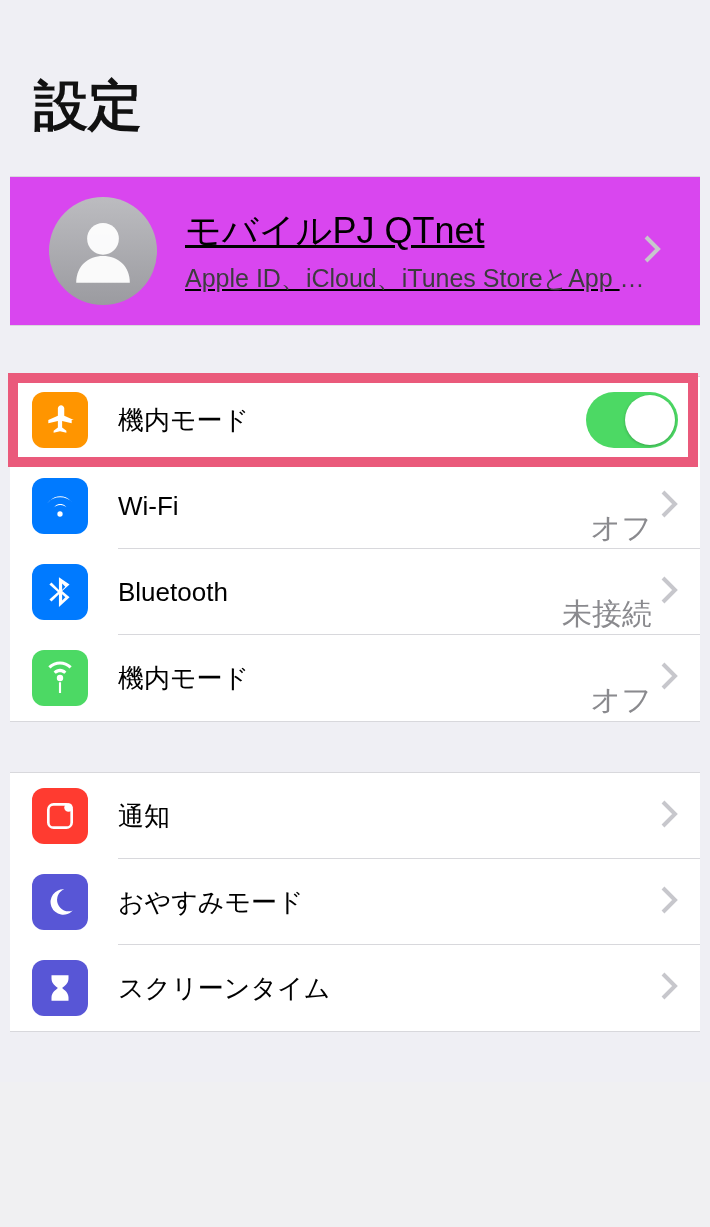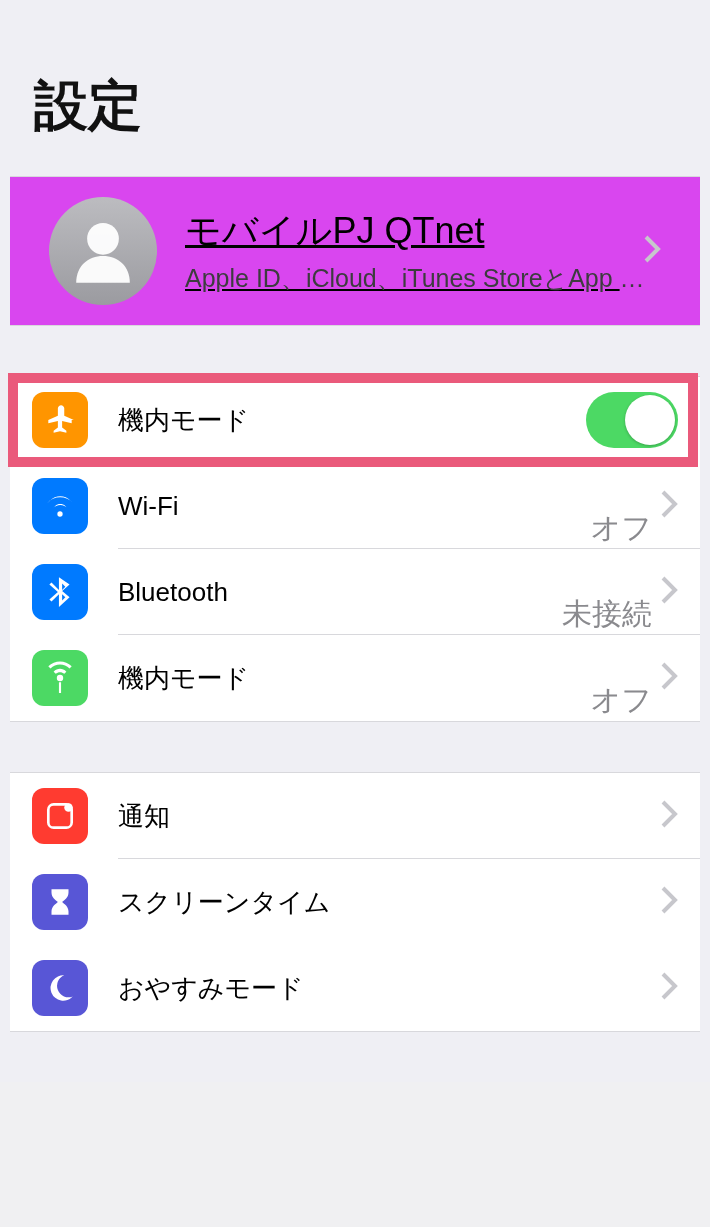--- a/index.html
+++ b/index.html
@@ -253,41 +253,41 @@
         </div>
         <div class="label">通知</div>
         <span class="chevron"><svg viewBox="0 0 18 28">
               <path d="M3 2 L15 14 L3 26"></path>
             </svg></span>
         <div class="sep"></div>
       </div>
 
 
       <div class="row">
+        <div class="icon-box bg-purple">
+          <svg viewBox="0 0 64 64">
+              <path d="M40 8a24 24 0 1 0 16 40 20 20 0 0 1-16-40z"></path>
+            </svg>
+        </div>
+        <div class="label">おやすみモード</div>
+        <span class="chevron"><svg viewBox="0 0 18 28">
+              <path d="M3 2 L15 14 L3 26"></path>
+            </svg></span>
+        <div class="sep"></div>
+      </div>
+
+      <div class="row">
         <div class="icon-box bg-violet">
           <svg viewBox="0 0 64 64">
               <path d="M16 8h32v6c0 10-8 14-12 18 4 4 12 8 12 18v6H16v-6c0-10 8-14 12-18-4-4-12-8-12-18V8z"></path>
             </svg>
         </div>
         <div class="label">スクリーンタイム</div>
         <span class="chevron"><svg viewBox="0 0 18 28">
               <path d="M3 2 L15 14 L3 26"></path>
             </svg></span>
 
-      </div>
-
-      <div class="row">
-        <div class="icon-box bg-purple">
-          <svg viewBox="0 0 64 64">
-              <path d="M40 8a24 24 0 1 0 16 40 20 20 0 0 1-16-40z"></path>
-            </svg>
-        </div>
-        <div class="label">おやすみモード</div>
-        <span class="chevron"><svg viewBox="0 0 18 28">
-              <path d="M3 2 L15 14 L3 26"></path>
-            </svg></span>
-        <div class="sep"></div>
       </div>
     </div>
 
     <div style="height:40px"></div>
   </div>
 </div>
 
 </body></html>

